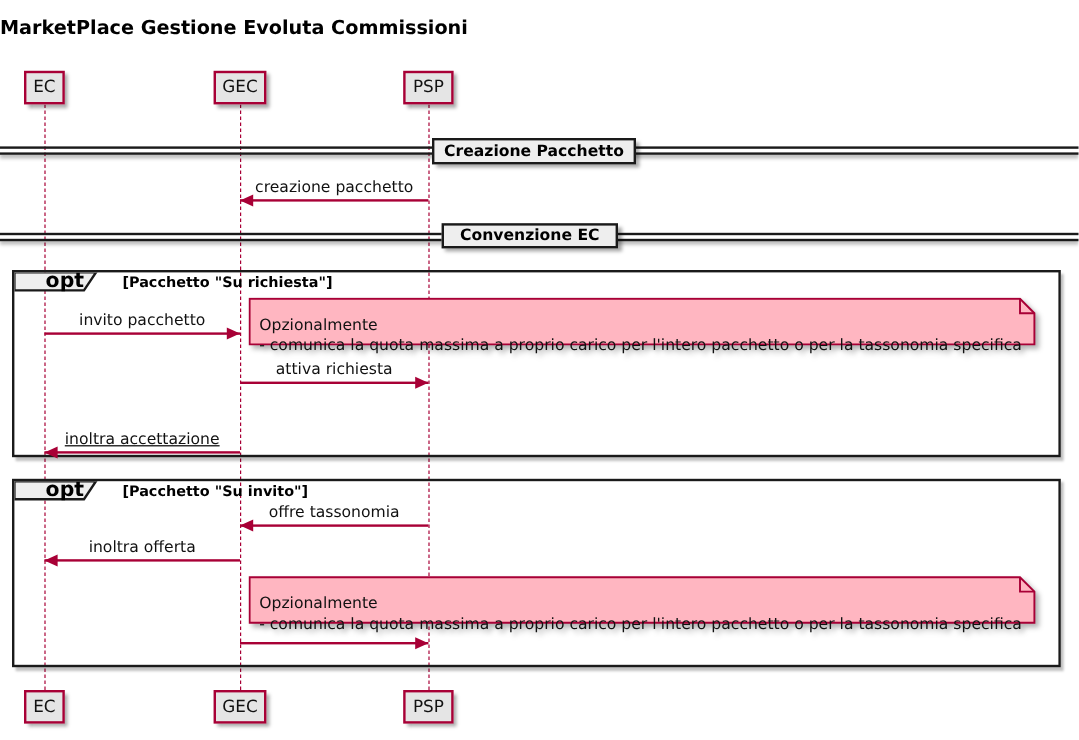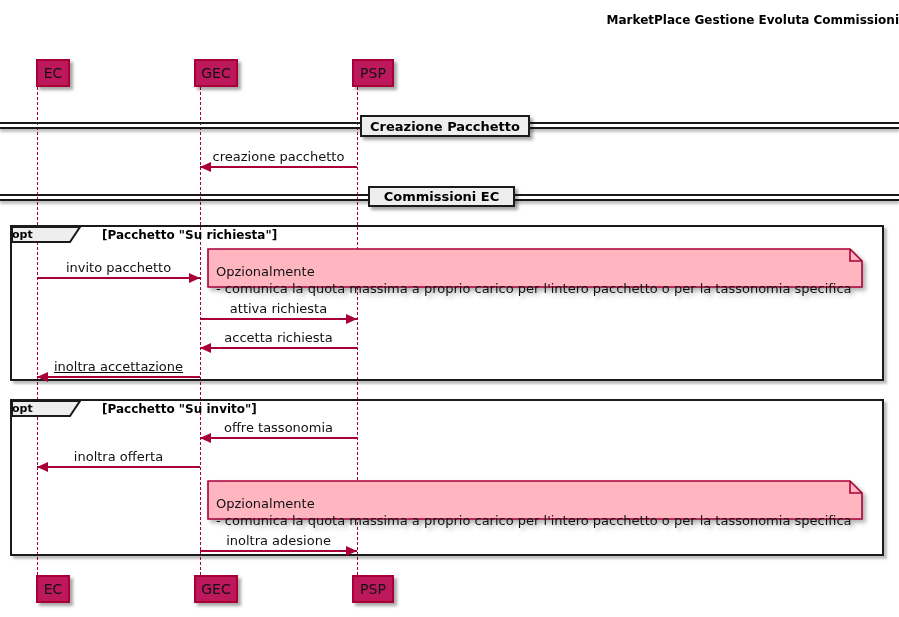--- a/index.html
+++ b/index.html
@@ -1,39 +1,39 @@
 <!DOCTYPE html>
 <html><head>
 <meta charset="utf-8">
 <style>
   * { margin:0; padding:0; box-sizing:border-box; }
   body { background:#fff; font-family:"DejaVu Sans","Liberation Sans",sans-serif; }
   .diagram { position:relative; width:899px; height:617px; background:#fff; overflow:hidden; }
 
-  .title { position:absolute; left:0; top:13px; width:899px; text-align:right;
-           font-size:12px; font-weight:bold; color:#000; }
+  .title { position:absolute; left:0; top:13px; width:899px; text-align:left;
+           font-size:16px; font-weight:bold; color:#000; }
 
   .lifeline { position:absolute; width:0; border-left:1px dashed #A80036; top:87px; height:488px; }
 
-  .actor { position:absolute; height:28px; background:#be185d; border:2px solid #A80036;
+  .actor { position:absolute; height:28px; background:#e5e5e5; border:2px solid #A80036;
            box-shadow:3px 3px 3px rgba(0,0,0,0.35); text-align:center; font-size:14px;
-           color:#111; display:flex; align-items:center; justify-content:center;margin-left:16px; }
+           color:#111; display:flex; align-items:center; justify-content:center; }
 
   .divider-lines { position:absolute; left:0; width:899px; height:7px;
                    border-top:2px solid #1a1a1a; border-bottom:2px solid #1a1a1a;
                    box-shadow:0 3px 3px rgba(0,0,0,0.25); }
   .divider-box { position:absolute; background:#EEEEEE; border:2px solid #1a1a1a;
                  box-shadow:3px 3px 3px rgba(0,0,0,0.35); display:flex; align-items:center;
                  justify-content:center; font-size:13px; font-weight:bold; color:#000; }
 
   .frame { position:absolute; border:2px solid #1a1a1a; background:transparent;
            box-shadow:3px 3px 2px rgba(0,0,0,0.25); }
   .frame-pentagon { position:absolute; left:0; top:0; }
-  .frame-keyword { position:absolute; left:0; top:0; width:58px; text-align:left;
-                   font-size:11px; font-weight:bold; color:#000; line-height:15px; }
+  .frame-keyword { position:absolute; left:0; top:0; width:58px; text-align:right;
+                   font-size:17px; font-weight:bold; color:#000; line-height:15px; }
   .frame-condition { position:absolute; left:90px; top:1px; font-size:12px; font-weight:bold; color:#000; }
 
   .msg { position:absolute; }
   .msg-label { height:15px; line-height:15px; text-align:center; font-size:13px; color:#111;
                white-space:nowrap; }
   .msg-line { position:relative; margin-top:2px; height:0; border-top:2px solid #A80036; }
   .msg-line .head { position:absolute; top:-6px; width:0; height:0;
                     border-top:5px solid transparent; border-bottom:5px solid transparent; }
   .head-right { right:0; border-left:11px solid #A80036; }
   .head-left  { left:0;  border-right:11px solid #A80036; }
@@ -71,21 +71,21 @@
 
   <div class="msg" style="left:200px; top:149px; width:157px;">
     <div class="msg-label">creazione pacchetto</div>
     <div class="msg-line">
         <div class="head head-left"></div>
       </div>
   </div>
 
   <div class="divider-lines" style="top:194px;"></div>
   <div class="divider-box" style="left:368px; top:186px; width:147px; height:21px;">
-    <span>Commissioni EC</span>
+    <span>Convenzione EC</span>
   </div>
 
   <div class="frame" style="left:10px; top:225px; width:874px; height:156px;">
     <svg class="frame-pentagon" width="72" height="17">
       <polygon points="0,0 68,0 58,15 0,15" fill="#EEEEEE" stroke="#1a1a1a" stroke-width="2"></polygon>
     </svg>
     <div class="frame-keyword">opt</div>
     <div class="frame-condition">[Pacchetto "Su richiesta"]</div>
   </div>
 
@@ -107,26 +107,20 @@
       </div>
   </div>
 
   <div class="msg" style="left:200px; top:301px; width:157px;">
     <div class="msg-label">attiva richiesta</div>
     <div class="msg-line">
         <div class="head head-right"></div>
       </div>
   </div>
 
-  <div class="msg" style="left:200px; top:330px; width:157px;">
-    <div class="msg-label">accetta richiesta</div>
-    <div class="msg-line">
-        <div class="head head-left"></div>
-      </div>
-  </div>
 
   <div class="msg" style="left:37px; top:359px; width:163px;text-decoration:underline;">
     <div class="msg-label">inoltra accettazione</div>
     <div class="msg-line">
         <div class="head head-left"></div>
       </div>
   </div>
 
   <div class="frame" style="left:10px; top:399px; width:874px; height:157px;">
     <svg class="frame-pentagon" width="72" height="17">
@@ -156,21 +150,20 @@
       <path d="M643,1 L643,13 L655,13" fill="none" stroke="#A80036" stroke-width="1.6"></path>
     </svg>
     <div class="note-text">
       <div>Opzionalmente</div>
       <div>- comunica la quota massima a proprio carico per l'intero pacchetto o per la tassonomia specifica</div>
     </div>
   </div>
 
 
   <div class="msg" style="left:200px; top:533px; width:157px;">
-    <div class="msg-label">inoltra adesione</div>
     <div class="msg-line">
         <div class="head head-right"></div>
       </div>
   </div>
 
   <div class="actor" style="left:20px;  top:575px; width:34px;">
       <span>EC</span>
     </div>
   <div class="actor" style="left:178px; top:575px; width:44px;">
       <span>GEC</span>

